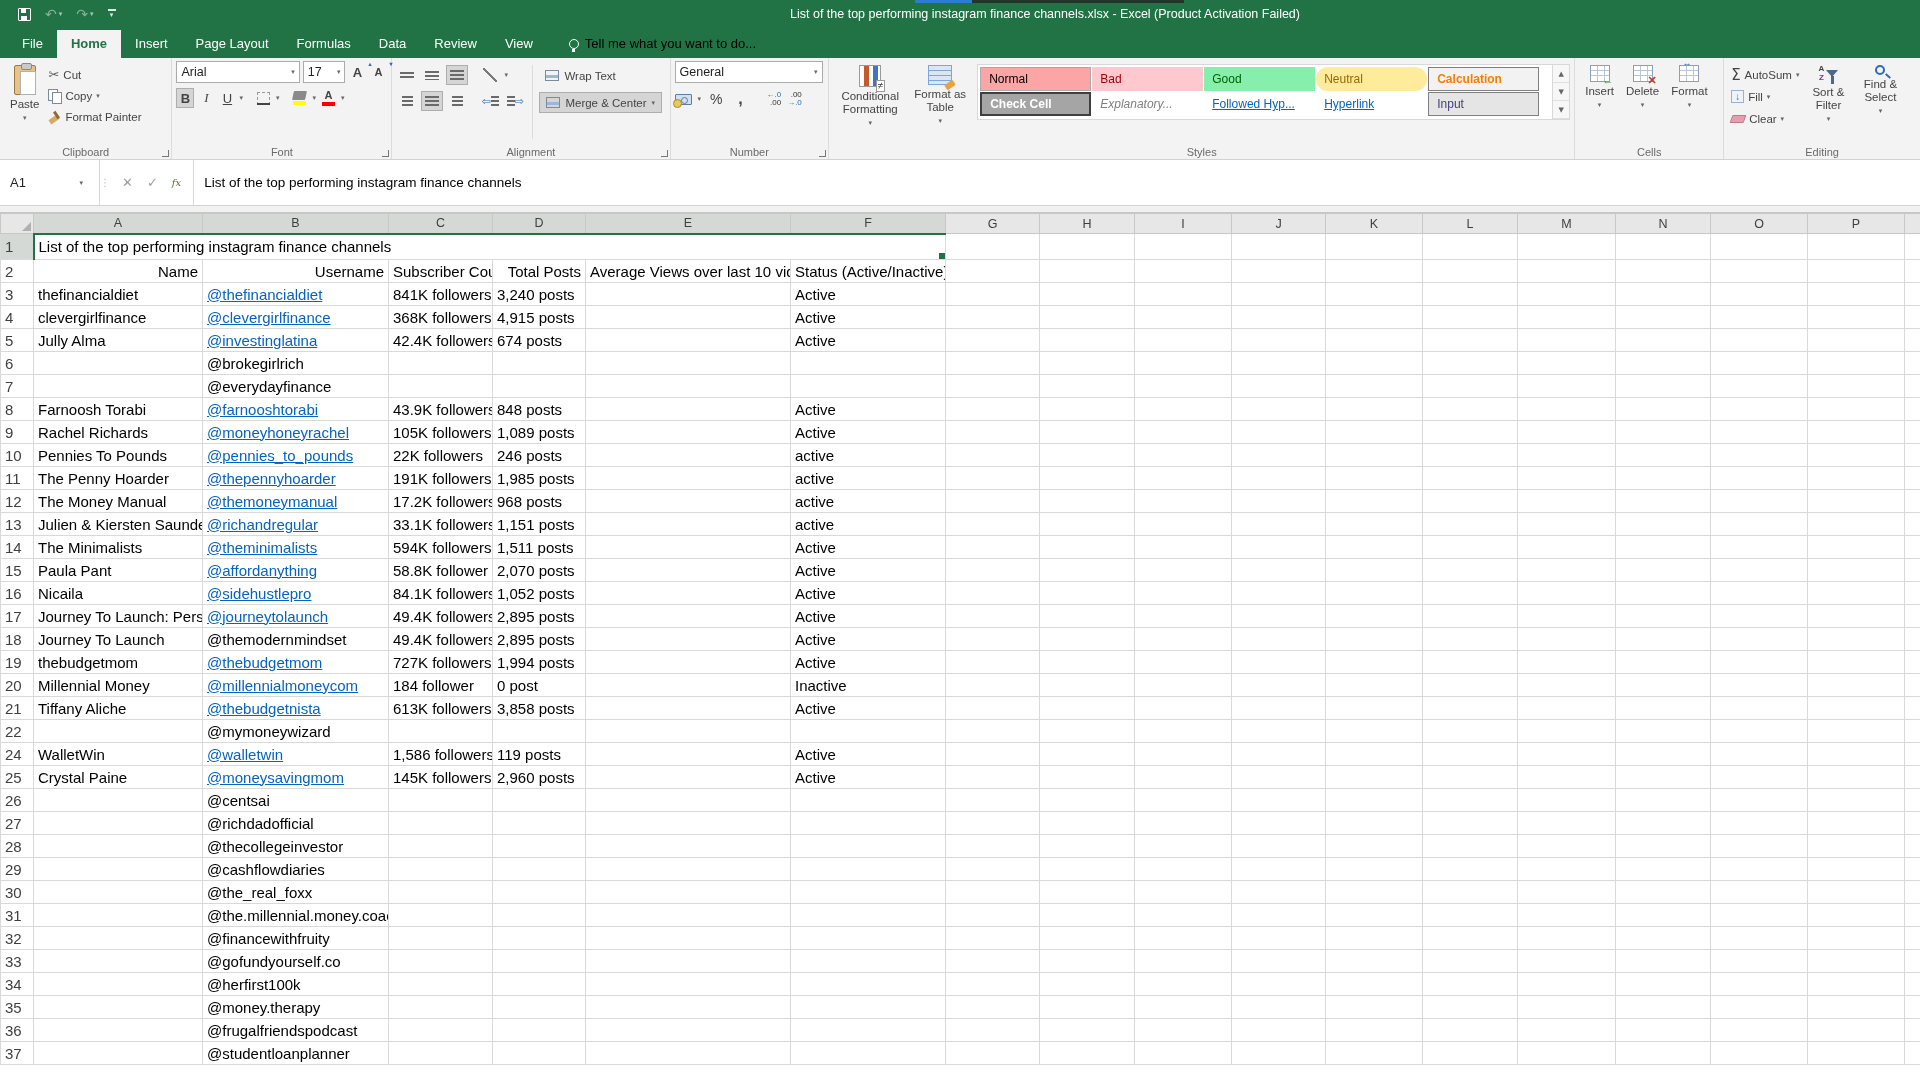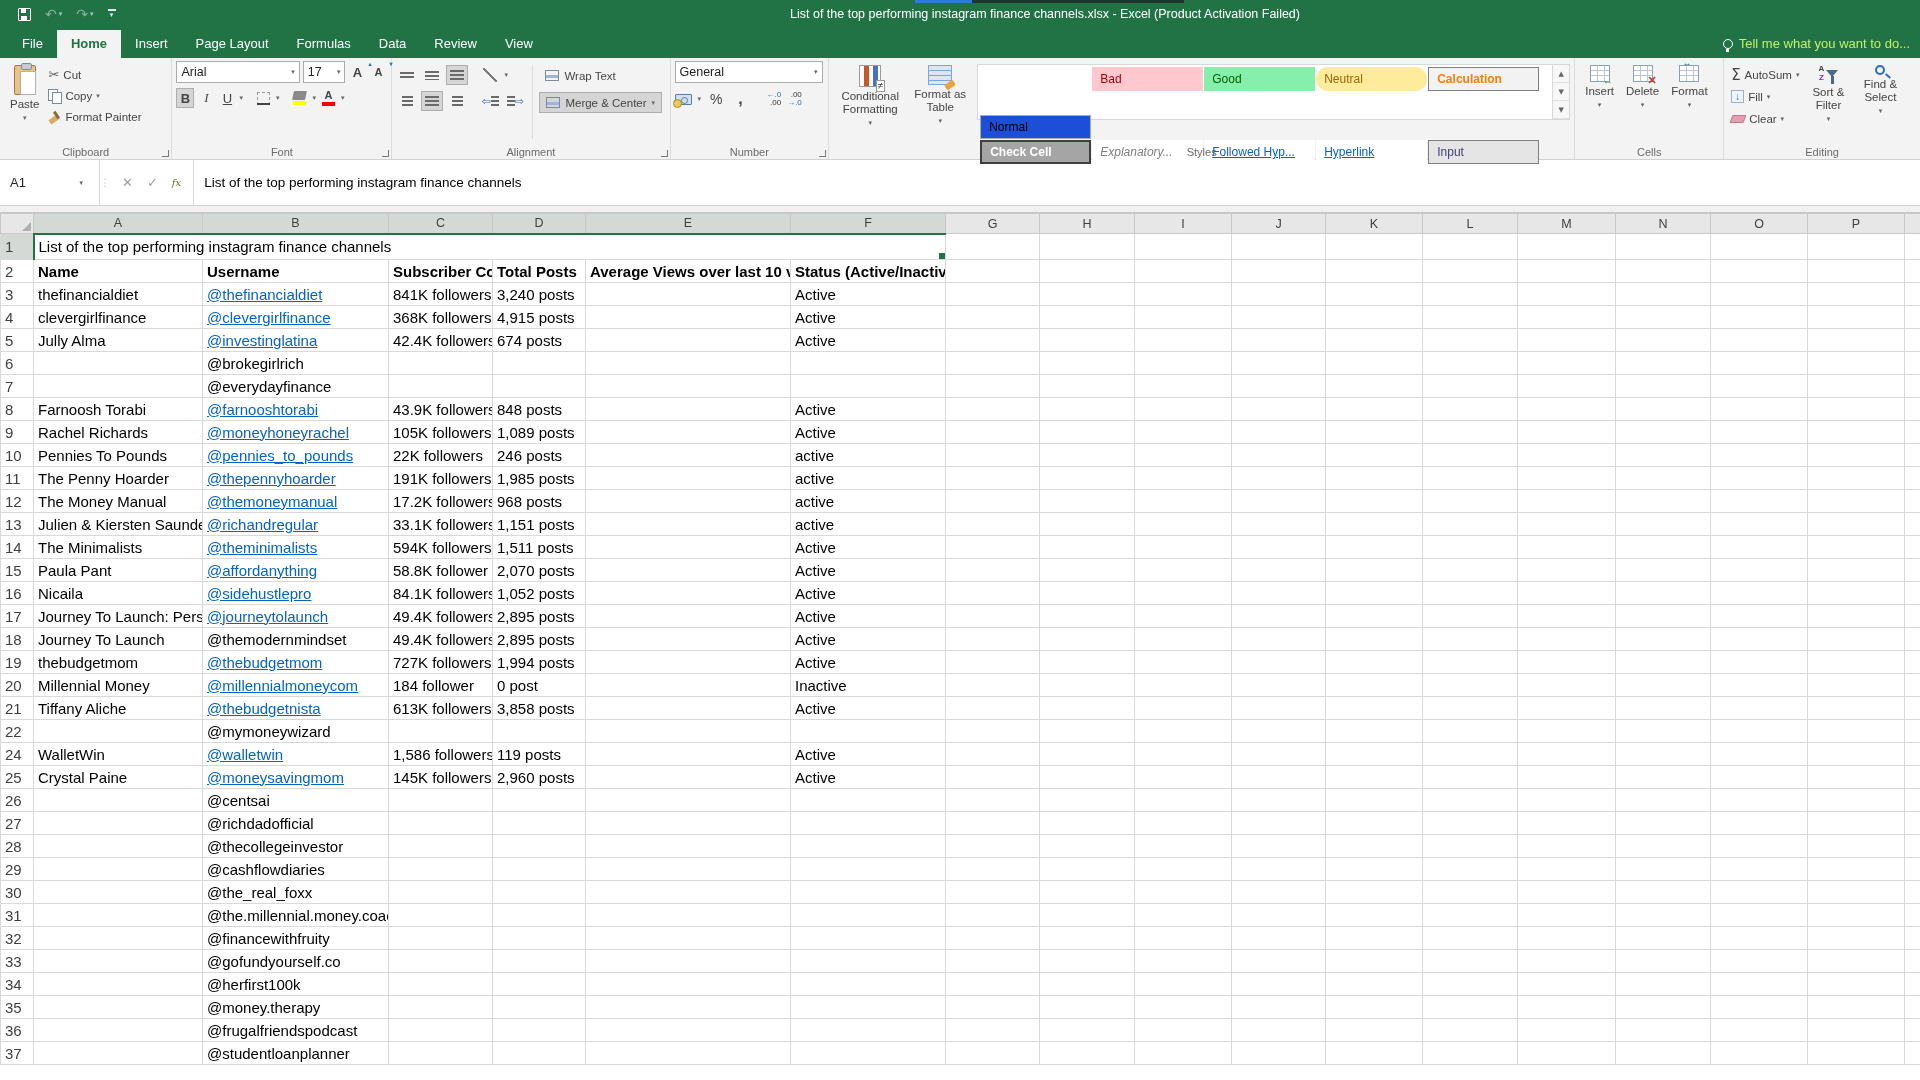--- a/index.html
+++ b/index.html
@@ -20,24 +20,24 @@
   .qat .mini { font-size:7px; margin-left:2px; color:rgba(255,255,255,.6);}
   .floppy { width:13px; height:13px; border:1.5px solid #fff; border-radius:1px; position:relative; background:transparent;}
   .floppy::before { content:""; position:absolute; left:2px; top:0; width:5px; height:4px; background:#fff;}
   .floppy::after { content:""; position:absolute; left:2px; bottom:0; width:6px; height:4px; background:#fff;}
   .qat-custom { display:flex; flex-direction:column; align-items:center; }
   .qat-custom .bar { width:8px; height:1.5px; background:rgba(255,255,255,.85); margin-bottom:1px;}
   .wintitle { position:absolute; top:0; left:1045px; transform:translateX(-50%); line-height:28px;
               font-size:12.5px; color:#fff; white-space:nowrap; }
 
   
-  .tabrow { height:30px; background:#217346; display:flex; align-items:flex-end; padding-left:8px;justify-content:space-between; }
+  .tabrow { height:30px; background:#217346; display:flex; align-items:flex-end; padding-left:8px; }
   .tab { color:#fff; font-size:13px; padding:6px 14px 7px; cursor:default; white-space:nowrap; }
   .tab.selected { background:#f3f3f3; color:#217346; font-weight:bold; }
-  .tellme { display:flex; align-items:center; gap:6px; color:#bef264; font-size:13px; padding:6px 10px 7px; margin-left:12px;}
+  .tellme { display:flex; align-items:center; gap:6px; color:#000000; font-size:13px; padding:6px 10px 7px; margin-left:12px;}
   .bulb { width:10px; height:10px; border:1.5px solid #fff; border-radius:50%; position:relative;}
   .bulb::after { content:""; position:absolute; left:2px; top:9px; width:3px; height:3px; background:#fff;}
 
   
   .ribbon { height:102px; background:#f3f3f3; border-bottom:1px solid #d2d2d2; display:flex; position:relative; }
   .rgroup { position:relative; border-right:1px solid #dcdcdc; padding:3px 4px 16px; display:flex; }
   .rlabel { position:absolute; bottom:1px; left:0; right:0; text-align:center; font-size:11px; color:#6a6a6a; }
   .launcher { position:absolute; right:2px; bottom:2px; width:7px; height:7px;
               border-right:1.5px solid #777; border-bottom:1.5px solid #777; }
   .arrow { font-size:7px; color:#666; font-family:"DejaVu Sans",sans-serif;}
@@ -152,21 +152,21 @@
   th.corner { position:relative; }
   th.corner::after { content:""; position:absolute; right:2px; bottom:2px;
         border-left:9px solid transparent; border-bottom:9px solid #b0b0b0; }
   td.rowhdr, th.rowhdr { background:#e7e7e7; border-color:#c8c8c8; color:#3f3f3f; font-size:12.5px;
         text-align:center; padding:0; font-weight:normal;}
   th.rowhdr.sel { background:#d5d9d5; border-right:2px solid #217346; }
   tr.title-row td, tr.title-row th { height:26px; }
   td.merged { border:2px solid #217346; text-align:center; font-weight:bold; font-size:20.5px; position:relative; }
   td.merged::after { content:""; position:absolute; right:-1px; bottom:-1px; width:6px; height:6px;
         background:#217346; border:1px solid #fff; }
-  tr.hdr-row td { font-weight:bold; text-align:left; }
+  tr.hdr-row td { font-weight:normal; text-align:right; }
   td.spill { overflow:visible; position:relative; z-index:2; }
   td.leftspill { text-align:left; }
   span.link { color:#0563c1; text-decoration:underline; }
 </style>
 </head>
 <body>
 
 <div id="screen">
 
   <div class="titlebar">
@@ -353,21 +353,21 @@
         <span class="cficon"></span>
         <span>Conditional Formatting</span>
         <span class="arrow">▾</span>
       </div>
       <div class="bigbtn" style="width:66px">
         <span class="faticon"></span>
         <span>Format as Table</span>
         <span class="arrow">▾</span>
       </div>
       <div class="gallery" id="style-gallery">
-          <div class="gcell" style="background: #1d4ed8; color: rgb(0, 0, 0); border: 1px solid rgb(171, 171, 171); margin-top: 48px;">Normal</div>
+          <div class="gcell" style="background: #fca5a5; color: rgb(0, 0, 0); border: 1px solid rgb(171, 171, 171);">Normal</div>
           <div class="gcell" style="background: rgb(255, 199, 206); color: rgb(156, 0, 6);">Bad</div>
           <div class="gcell" style="background: #86efac; color: rgb(0, 97, 0);">Good</div>
           <div class="gcell" style="background: rgb(255, 235, 156); color: rgb(156, 101, 0); border-radius: 12px;">Neutral</div>
           <div class="gcell" style="background: rgb(242, 242, 242); color: rgb(250, 125, 0); border: 1px solid rgb(127, 127, 127); font-weight: bold;">Calculation</div>
           <div class="gcell" style="background: rgb(165, 165, 165); color: rgb(255, 255, 255); border: 2px solid rgb(63, 63, 63); font-weight: bold;">Check Cell</div>
           <div class="gcell" style="background: rgb(255, 255, 255); color: rgb(127, 127, 127); font-style: italic;">Explanatory...</div>
           <div class="gcell" style="background: rgb(255, 255, 255); color: rgb(5, 99, 193); text-decoration: underline;">Followed Hyp...</div>
           <div class="gcell" style="background: rgb(255, 255, 255); color: rgb(5, 99, 193); text-decoration: underline;">Hyperlink</div>
           <div class="gcell" style="background: #e5e5e5; color: rgb(63, 63, 118); border: 1px solid rgb(127, 127, 127);">Input</div>
         </div>

